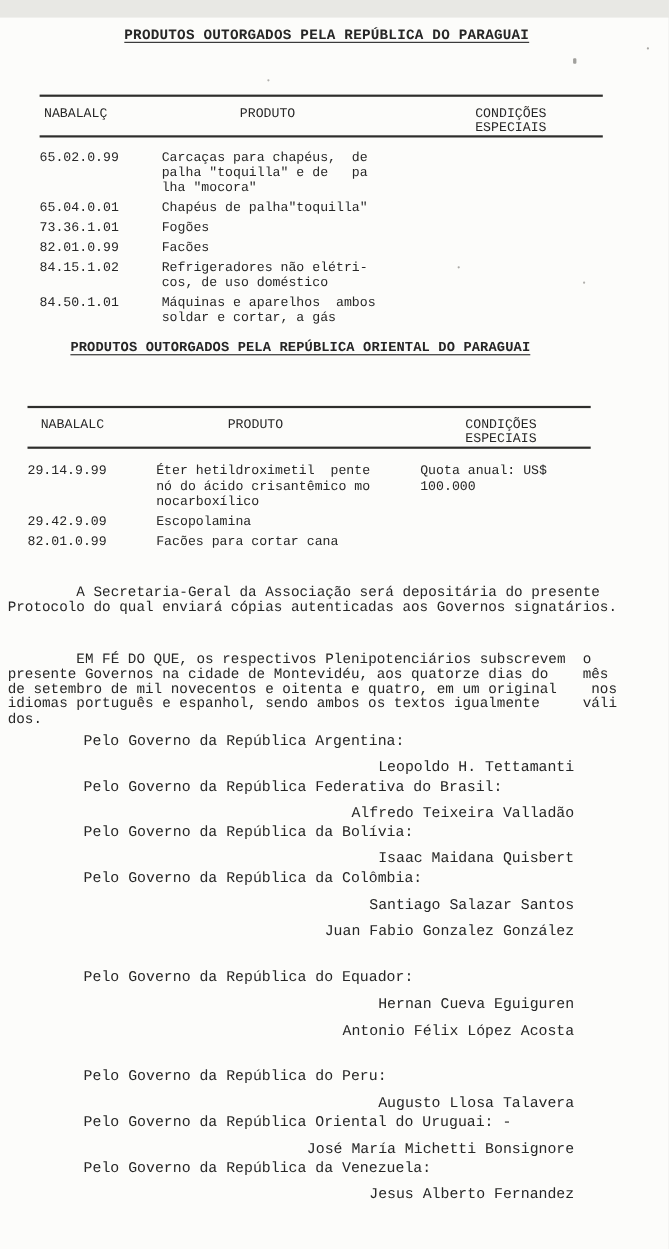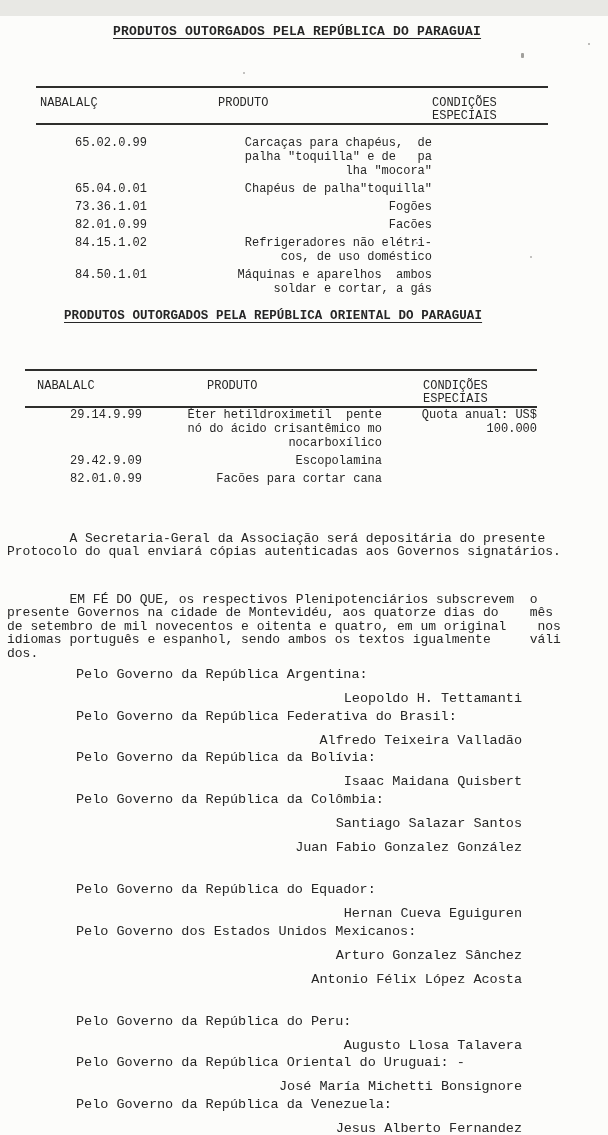--- a/index.html
+++ b/index.html
@@ -18,22 +18,22 @@
   .doc-table { position:absolute; font-size:12px; line-height:14px; }
   #table1 { left:36px; top:70px;  width:512px; }
   #table2 { left:25px; top:353px; width:512px; }
   .rule { height:0; border-top:2px solid #2e2e2c; }
   .thead { position:relative; height:35px; }
   .thead .th { position:absolute; top:9px; white-space:pre-wrap; line-height:13px;text-align:right; }
   #table1 .th-code { left:4px; }   #table2 .th-code { left:12px; }
   #table1 .th-prod { left:182px; } #table2 .th-prod { left:182px; }
   #table1 .th-cond { left:396px; } #table2 .th-cond { left:398px; }
   #table1 .tbody { padding-top:11px; }
-  #table2 .tbody { }
-  .trow { display:grid; margin-bottom:4px;text-align:right; }
+  #table2 .tbody { padding-top:13px; }
+  .trow { display:grid; margin-bottom:4px; }
   #table1 .trow { grid-template-columns:111px 285px 1fr; }
   #table2 .trow { grid-template-columns:117px 240px 1fr; }
   .cell { white-space:pre-wrap; }
 
   .para { font-size:13px; line-height:13.4px; }
   #para1 { left:7px; top:516px; }
   #para2 { left:7px; top:577px; }
 
   #signatures { position:absolute; left:76px; top:650px; width:460px; font-size:13.5px; }
   .sig { height:41.6px; box-sizing:border-box; }
@@ -154,24 +154,20 @@
       <div class="name">Santiago Salazar Santos</div>
     </div>
     <div class="sig">
       <div class="name">Juan Fabio Gonzalez González</div>
     </div>
     <div class="sig">
       <div class="gov">Pelo Governo da República do Equador:</div>
       <div class="name">Hernan Cueva Eguiguren</div>
     </div>
     <div class="sig">
-      <div class="gov">Pelo Governo dos Estados Unidos Mexicanos:</div>
-      <div class="name">Arturo Gonzalez Sânchez</div>
-    </div>
-    <div class="sig">
       <div class="name">Antonio Félix López Acosta</div>
     </div>
     <div class="sig">
       <div class="gov">Pelo Governo da República do Peru:</div>
       <div class="name">Augusto Llosa Talavera</div>
     </div>
     <div class="sig">
       <div class="gov">Pelo Governo da República Oriental do Uruguai: -</div>
       <div class="name">José María Michetti Bonsignore</div>
     </div>

